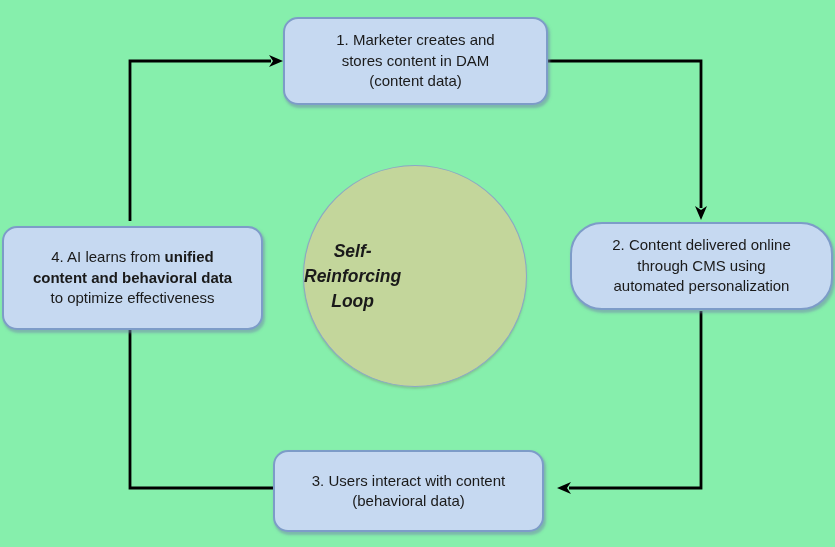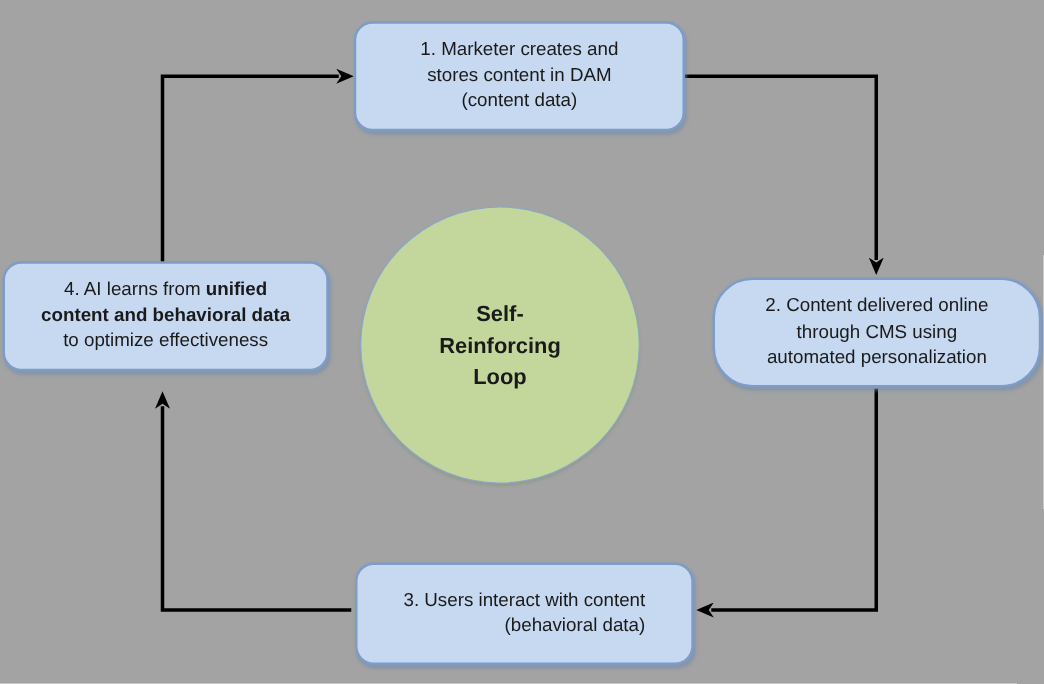--- a/index.html
+++ b/index.html
@@ -5,21 +5,21 @@
   html, body {
     margin: 0;
     padding: 0;
     background: #ffffff;
     font-family: "Liberation Sans", sans-serif;
   }
   .canvas {
     position: relative;
     width: 835px;
     height: 547px;
-    background: #a3a3a3;
+    background: #86efac;
     overflow: hidden;
   }
   .arrows {
     position: absolute;
     left: 0;
     top: 0;
     width: 835px;
     height: 547px;
     pointer-events: none;
   }
@@ -43,37 +43,37 @@
   }
   .box-text {
     white-space: pre-line;
     font-size: 15px;
     line-height: 20.5px;
     color: #1a1a1a;
   }
   .box-text b { font-weight: 700; }
   .box1 { left: 283px; top: 17px;  width: 265px; height: 88px; }
   .box2 { left: 570px; top: 222px; width: 263px; height: 88px; border-radius: 32px; }
-  .box3 { left: 284px; top: 450px; width: 271px; height: 82px; text-align: right; }
-  .box4 { left: 2px;   top: 209px; width: 261px; height: 88px; }
+  .box3 { left: 273px; top: 450px; width: 271px; height: 82px; }
+  .box4 { left: 2px;   top: 226px; width: 261px; height: 104px; }
   .circle {
     position: absolute;
-    left: 288px;
+    left: 303px;
     top: 165px;
     width: 224px;
     height: 222px;
     box-sizing: border-box;
     border-radius: 50%;
     border: 1.5px solid #8ba7c5;
     background: #c3d69b;
     display: flex;
     align-items: center;
-    justify-content: center;
     text-align: center;
     box-shadow: 0 2px 2px rgba(120, 140, 110, 0.35);
+    font-style: italic;
   }
   .circle-label {
     white-space: pre-line;
     font-size: 17.5px;
     font-weight: 700;
     line-height: 25px;
     color: #111111;
   }
 </style>
 </head>

